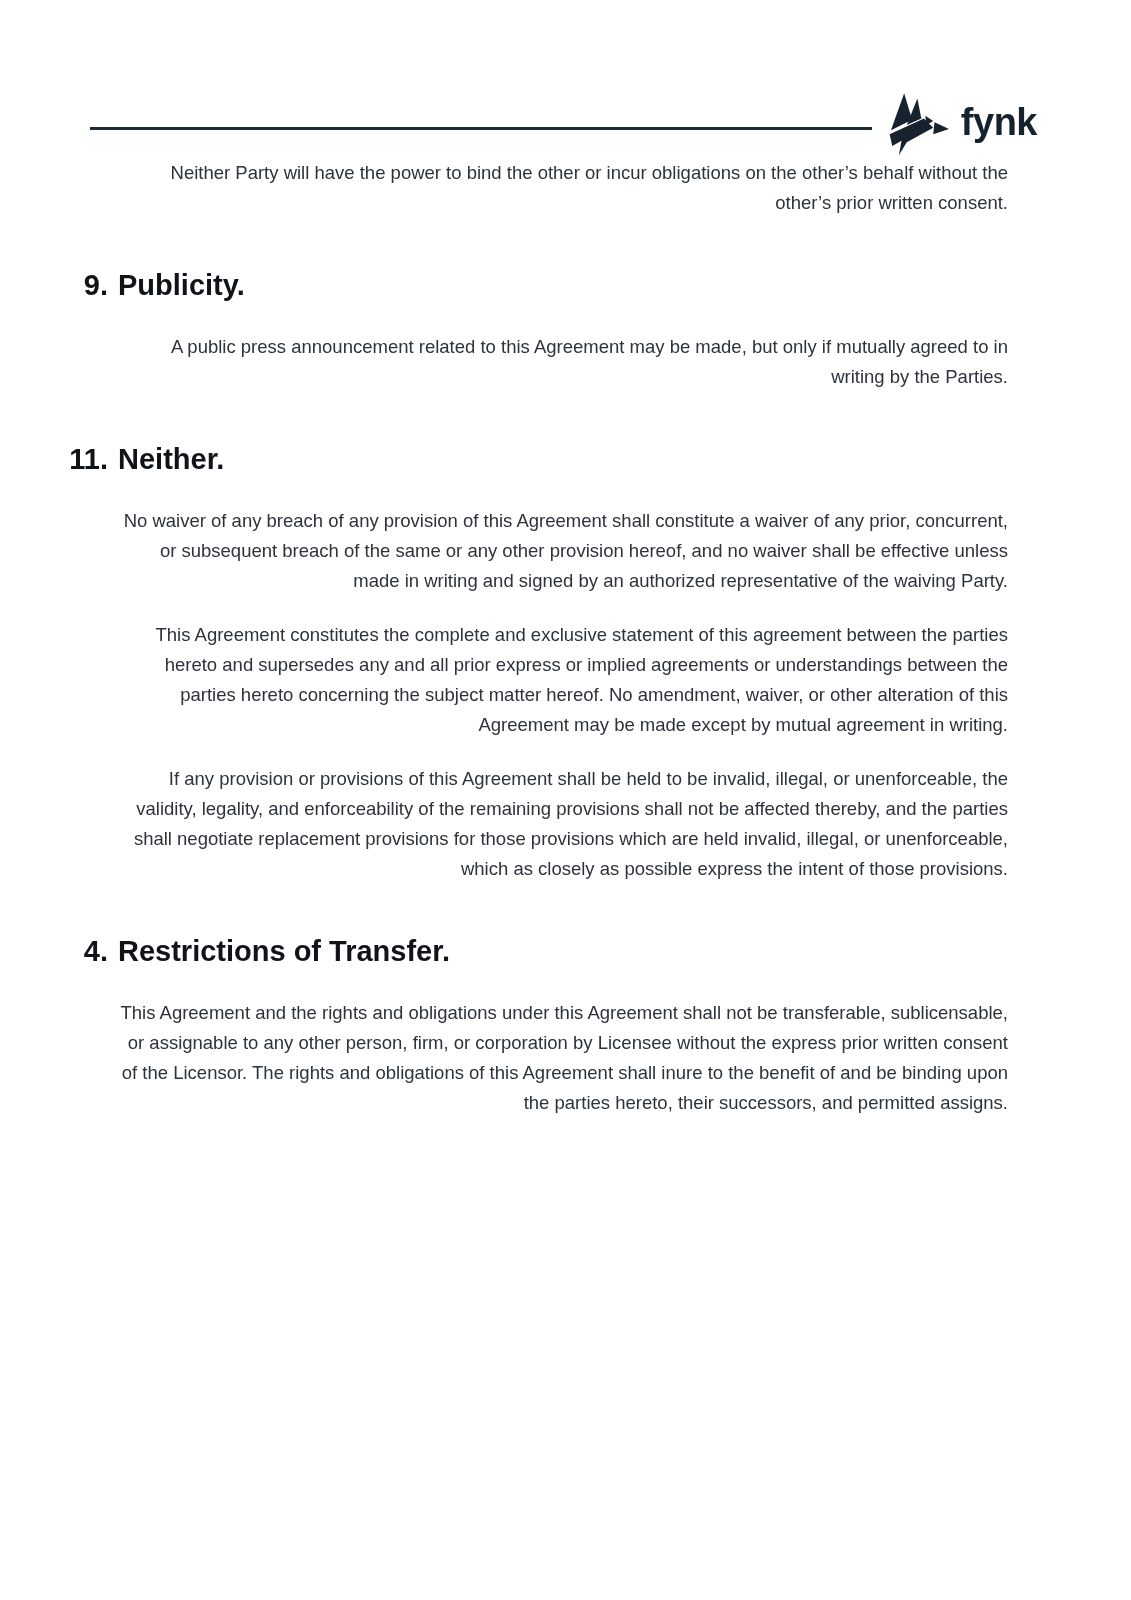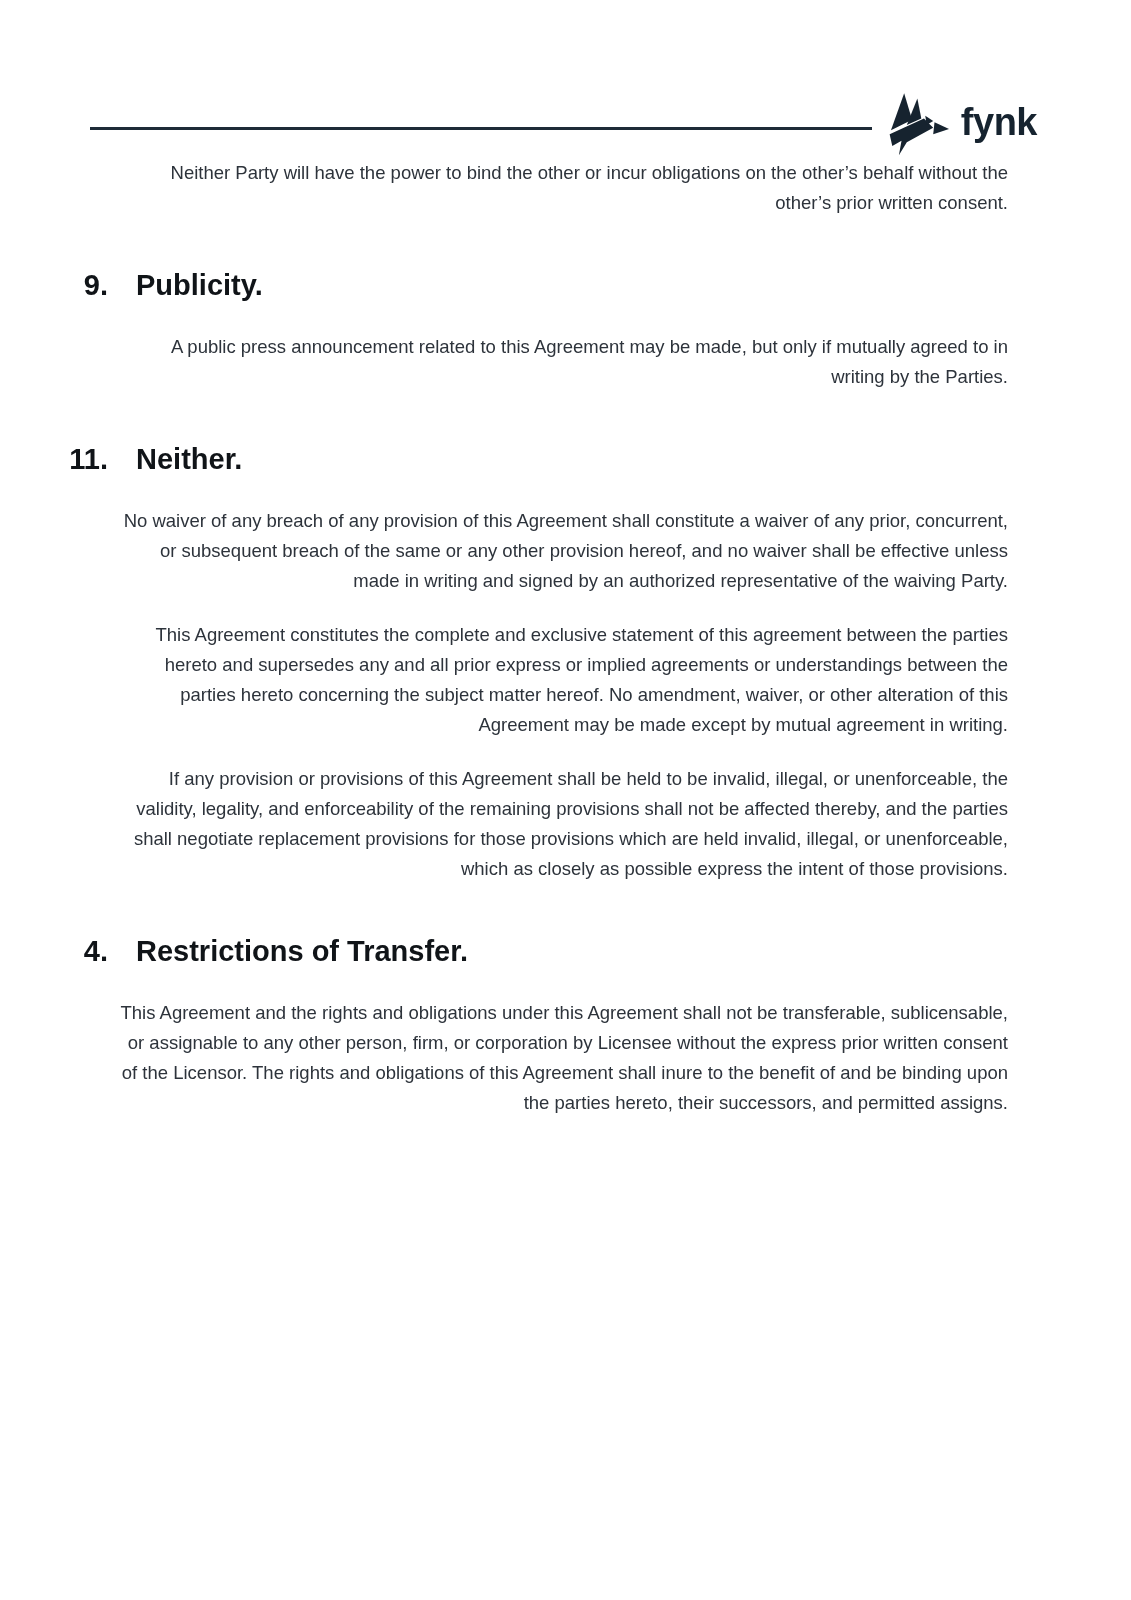--- a/index.html
+++ b/index.html
@@ -62,21 +62,21 @@
     font-size: 29px;
     font-weight: 700;
     color: #101418;
     line-height: 34px;
   }
   .heading .num {
     width: 52px;
     text-align: right;
     flex: 0 0 52px;
   }
-  .heading .title { margin-left: 28px; text-align: right; }
+  .heading .title { margin-left: 10px; text-align: right; }
 
   
   .footer {
     position: absolute;
     left: 0;
     top: 1487px;
     width: 100%;
   }
   .footer-rule {
     margin-left: 90px;

